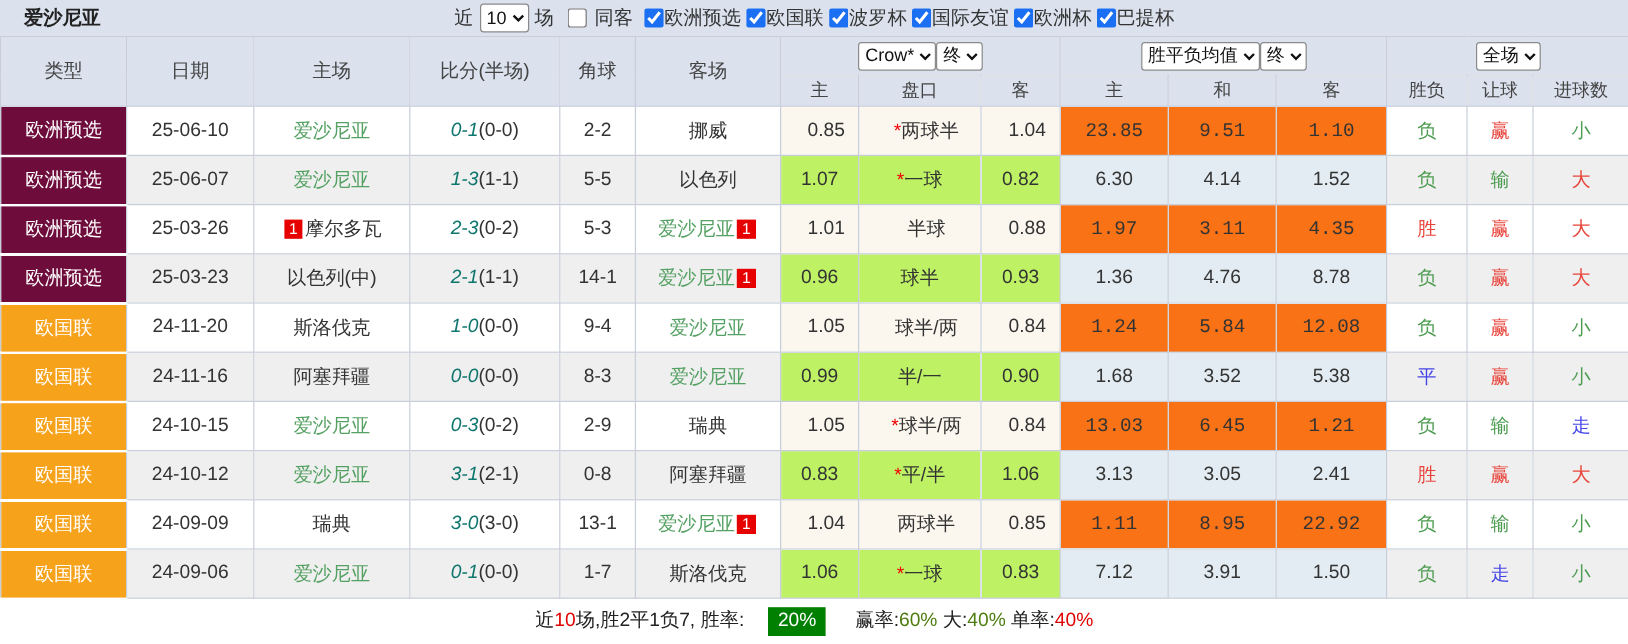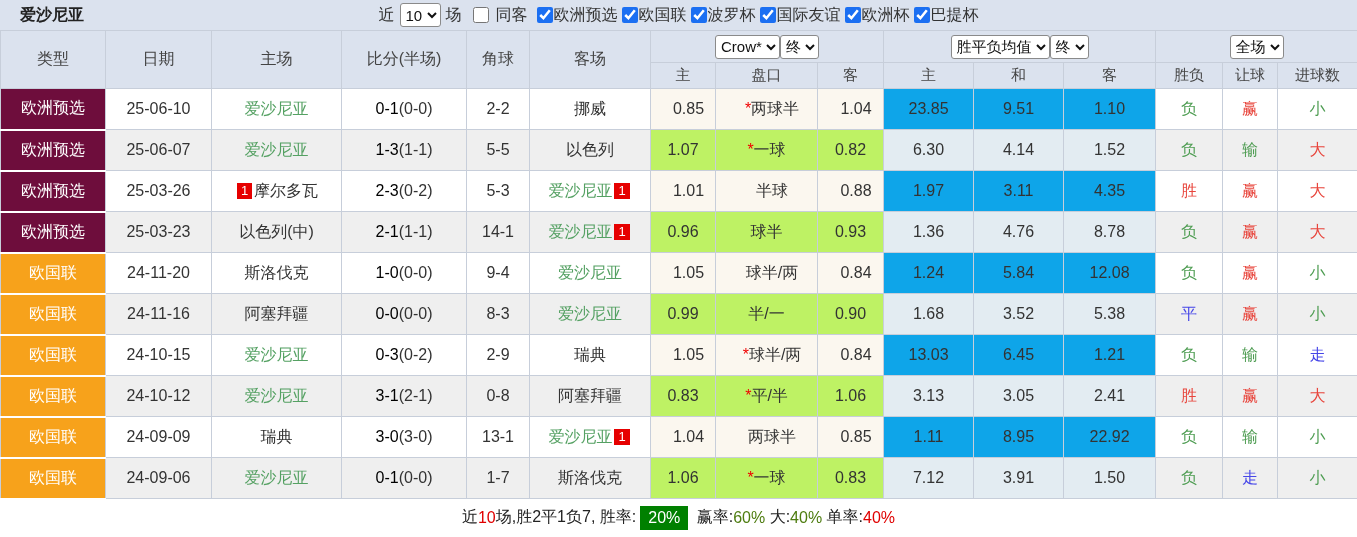--- a/index.html
+++ b/index.html
@@ -39,45 +39,45 @@
   th, td { border:1px solid #C7CEDA; overflow:hidden; white-space:nowrap; }
   thead th { background:#DBE2EE; font-weight:normal; color:#444; }
   thead tr.h1 th { height:32px; }
   thead tr.h2 th { height:26px; font-size:15px; }
   .ddwrap { display:flex; align-items:center; justify-content:center; gap:0; }
   tbody td { height:41px; }
   tr.odd td { background:#FFFFFF; }
   tr.even td { background:#EFEFEF; }
   tr.odd td.odds { background:#FBF7EF;padding-left:12px; }
   tr.even td.odds { background:#bef264; }
-  tr.odd td.avg { background:#0ea5e9; }
+  tr.odd td.avg { background:#f97316;font-family:Liberation Mono, monospace; }
   tr.even td.avg { background:#E3ECF2; }
   td.type { color:#fff; border-bottom:2px solid #fff; border-top:1px solid #fff; }
   td.type.maroon { background:#6E0D3C; }
   td.type.orange { background:#F7A21B; }
   .tgreen { color:#55A163; }
-  .score-main { color:#000000; }
+  .score-main { color:#0f766e;font-style:italic; }
   .score-half { color:#333; }
   .star { color:#F00000; }
   .badge {
     display:inline-block; background:#E60000; color:#fff; font-size:13px;
     line-height:16px; padding:0 4px; margin:0 2px; vertical-align:1px;
   }
   .r-red { color:#E8453C; }
   .r-green { color:#4D9C51; }
   .r-blue { color:#4646E8; }
   
   .footer {
     height:36px; display:flex; align-items:center; justify-content:center;
     font-size:16px; color:#222;
   }
   .footer .f-red { color:#E00000; }
   .footer .f-blue { color:#4d7c0f; }
   .footer .f-badge {
-    background:#008000; color:#fff; padding:3px 8px; margin:0 4px;
+    background:#008000; color:#fff; padding:3px 8px; margin:0 20px;
     display:inline-block;
   }
   .footer span { white-space:pre; }
 </style>
 </head>
 <body>
 
 <div class="topbar">
   <span class="title">爱沙尼亚</span>
   <div class="topbar-controls">

